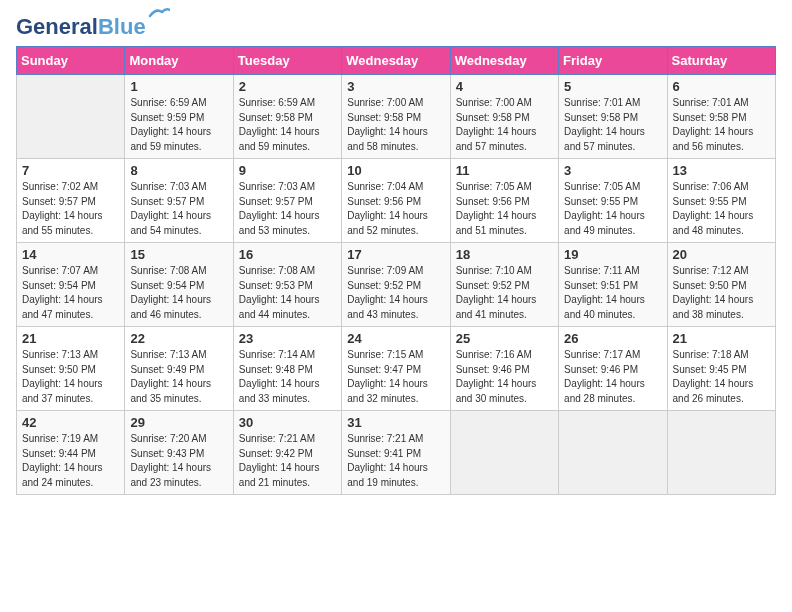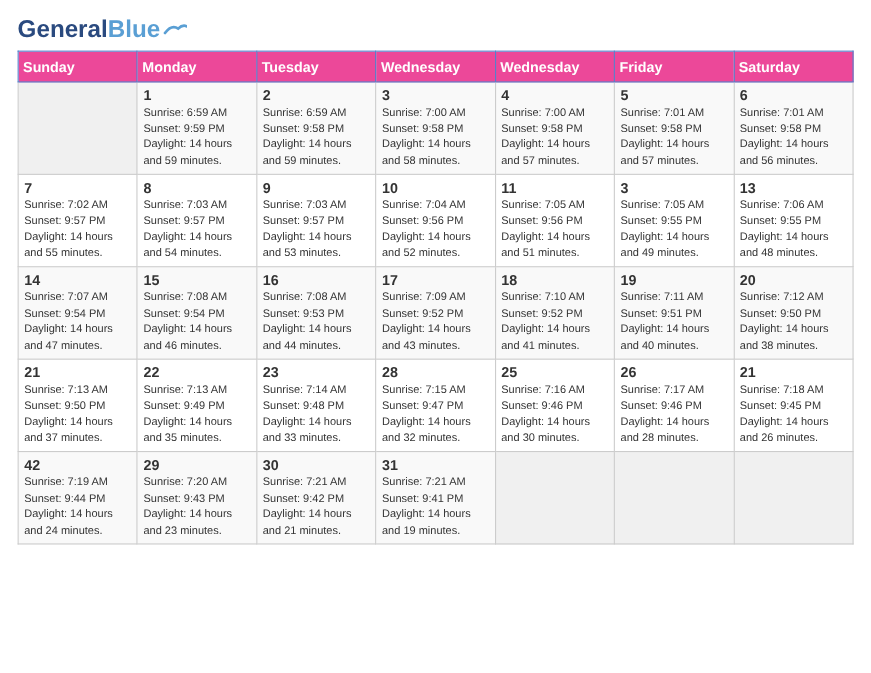--- a/index.html
+++ b/index.html
@@ -84,21 +84,21 @@
     }
     .empty-cell {
       background: #f0f0f0 !important;
     }
   </style>
 </head>
 <body>
 
 <div class="header-area">
   <div class="logo">
-    <div style="display:flex;align-items:flex-end;">
+    <div style="display:flex;align-items:flex-start;">
       <span class="logo-text">
         General<span>Blue</span>
       </span>
       <svg width="22" height="18" viewBox="0 0 22 18" style="margin-left:2px;margin-top:-10px;">
         <path d="M2,10 Q8,2 14,6 Q18,2 22,4" stroke="#5a9fd4" stroke-width="2.5" fill="none" stroke-linecap="round"></path>
       </svg>
     </div>
   </div>
   <div class="title-area">
     <div class="month-title"></div>
@@ -328,21 +328,21 @@
         <td>
           <span class="day-number">23</span>
           <div class="day-info">
             Sunrise: 7:14 AM<br>
             Sunset: 9:48 PM<br>
             Daylight: 14 hours<br>
             and 33 minutes.
           </div>
         </td>
         <td>
-          <span class="day-number">28</span>
+          <span class="day-number">24</span>
           <div class="day-info">
             Sunrise: 7:15 AM<br>
             Sunset: 9:47 PM<br>
             Daylight: 14 hours<br>
             and 32 minutes.
           </div>
         </td>
         <td>
           <span class="day-number">25</span>
           <div class="day-info">

